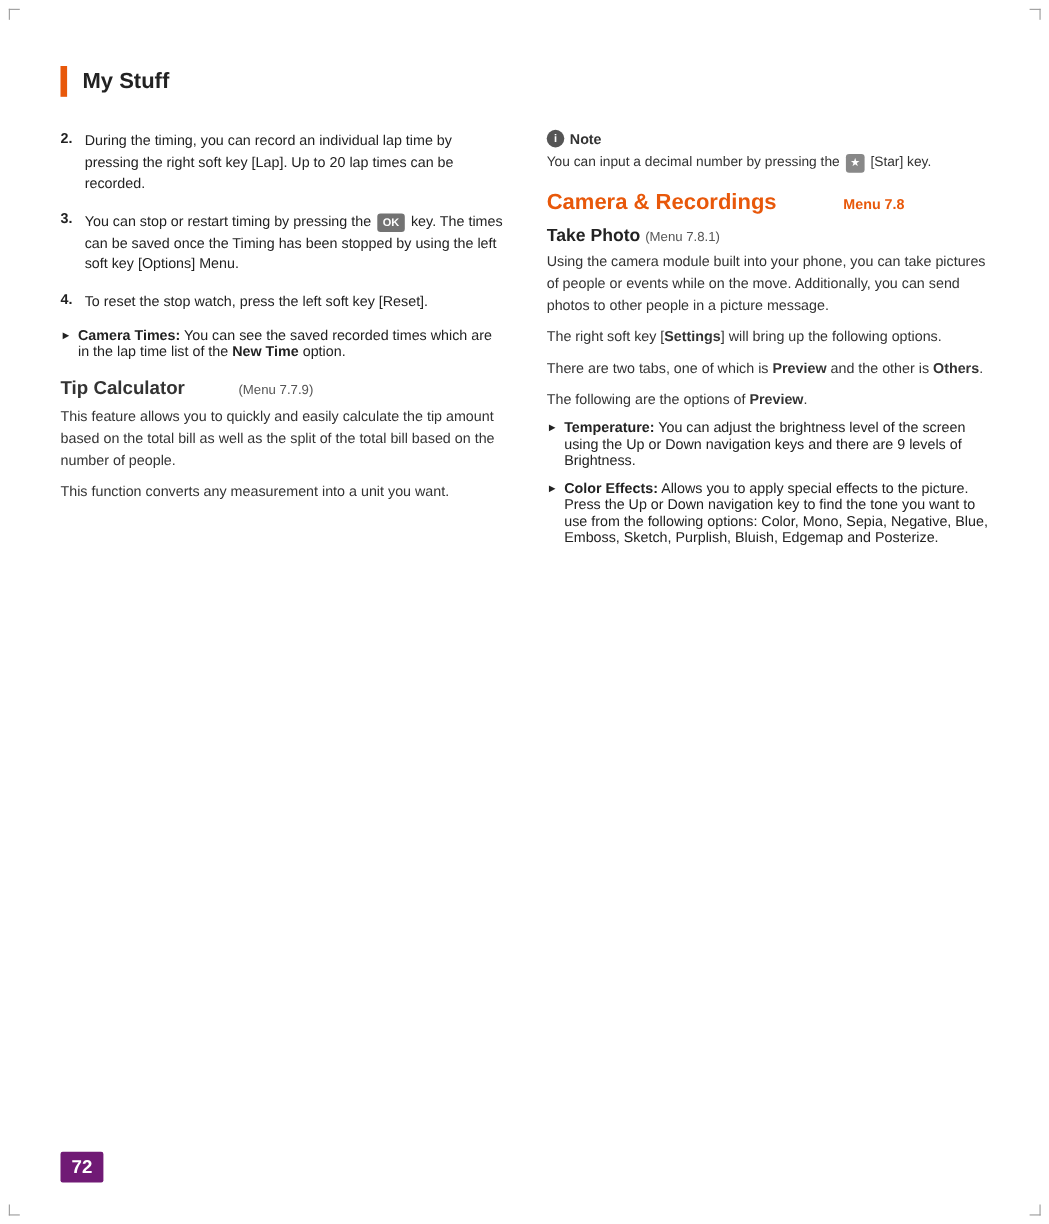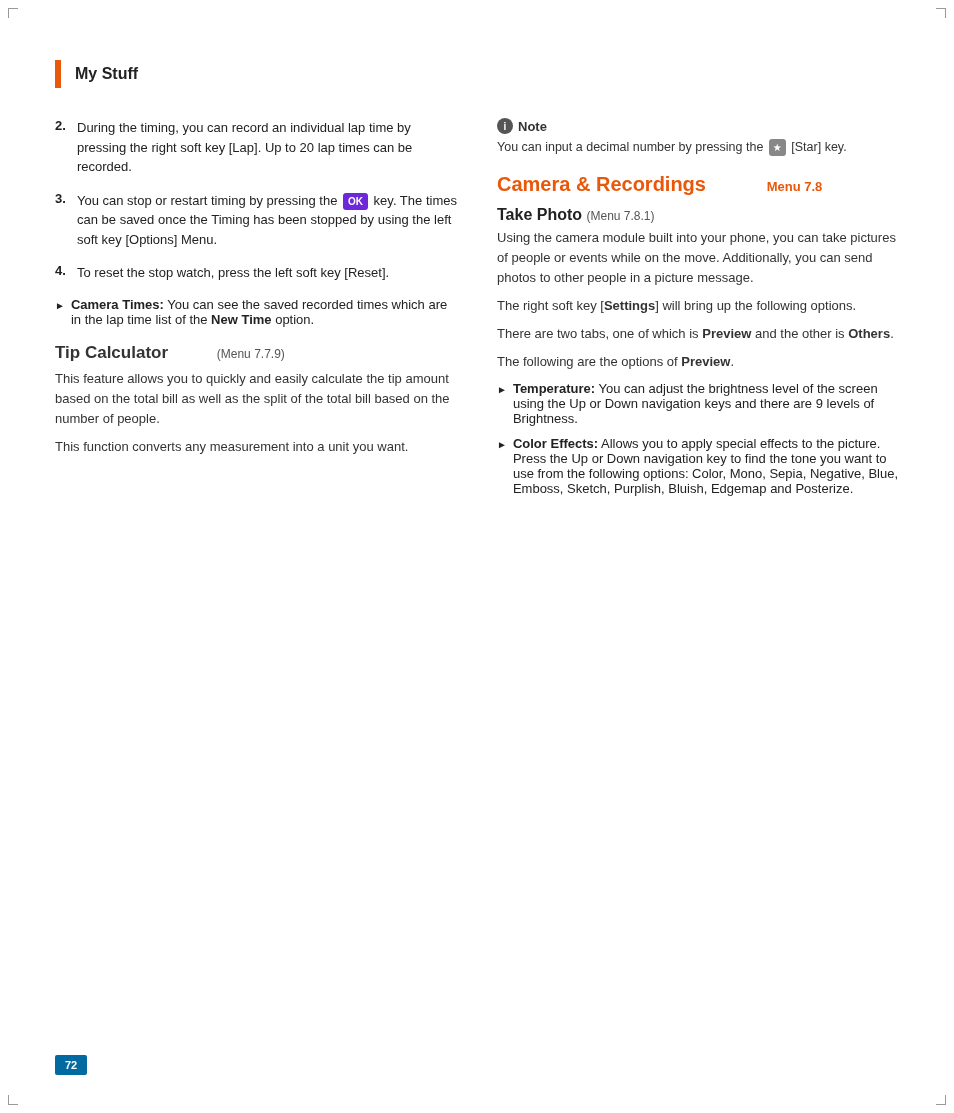--- a/index.html
+++ b/index.html
@@ -36,21 +36,21 @@
       margin-bottom: 30px;
     }
     .header-bar {
       width: 6px;
       height: 28px;
       background: #e8580a;
       margin-right: 14px;
       flex-shrink: 0;
     }
     .header-title {
-      font-size: 16px;
+      font-size: 20px;
       font-weight: bold;
       color: #222;
     }
 
     
     .two-col {
       display: flex;
       gap: 40px;
       flex: 1;
     }
@@ -165,21 +165,21 @@
       line-height: 1.5;
       font-size: 12.5px;
       color: #333;
     }
 
     
     .ok-key {
       display: inline-flex;
       align-items: center;
       justify-content: center;
-      background: #6d28d9;
+      background: #737373;
       color: #fff;
       font-size: 10px;
       font-weight: bold;
       border-radius: 3px;
       padding: 1px 5px;
       margin: 0 2px;
     }
     
     .star-key {
       display: inline-flex;
@@ -191,24 +191,24 @@
       padding: 1px 4px;
       border-radius: 3px;
       margin: 0 2px;
     }
 
     
     .page-number-box {
       position: absolute;
       bottom: 38px;
       left: 55px;
-      background: #0369a1;
+      background: #701a75;
       color: #fff;
       font-weight: bold;
-      font-size: 11px;
+      font-size: 17px;
       padding: 4px 10px;
       border-radius: 2px;
     }
 
     strong {
       font-weight: bold;
     }
   </style>
 </head>
 <body>

